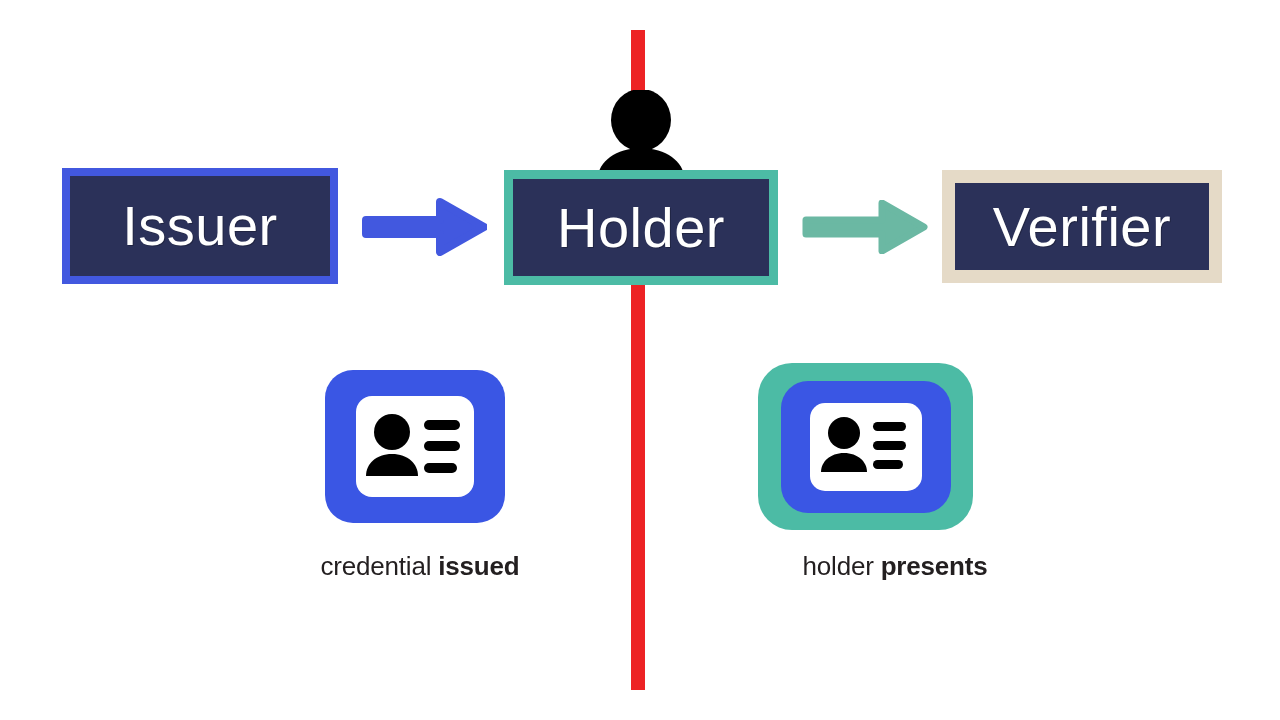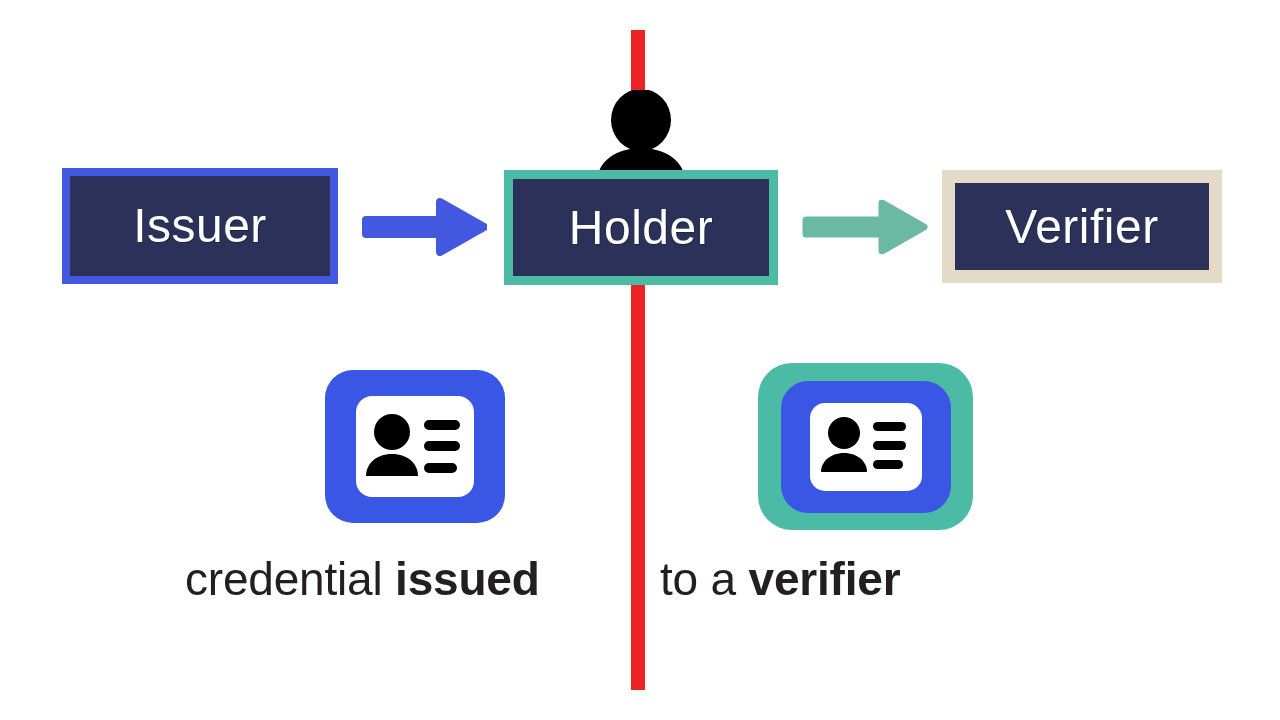--- a/index.html
+++ b/index.html
@@ -31,21 +31,21 @@
   
   .role-box {
     position: absolute;
     box-sizing: border-box;
     display: flex;
     align-items: center;
     justify-content: center;
   }
   .role-box .role-label {
     color: #ffffff;
-    font-size: 48px;
+    font-size: 56px;
     font-weight: 400;
     letter-spacing: 0.5px;
     line-height: 1;
     white-space: nowrap;
     text-shadow: 1px 1px 0 rgba(0,0,0,0.25);
     text-align: center;
   }
 
   #issuer-box {
     left: 62px;
@@ -115,23 +115,23 @@
   #credential-presented-badge {
     left: 758px;
     top: 363px;
     width: 215px;
     height: 167px;
   }
 
   
   .caption {
     position: absolute;
-    text-align: left;
+    text-align: center;
     color: #231F20;
-    font-size: 46px;
+    font-size: 26px;
     line-height: 1.30;
     font-weight: 500;
     letter-spacing: -0.2px;
   }
   .caption b {
     font-weight: 800;
   }
   #caption-issued {
     left: 185px;
     top: 550px;
@@ -204,16 +204,16 @@
       <rect x="115" y="78" width="33" height="9" rx="4.5" ry="4.5" fill="#000000"></rect>
       <rect x="115" y="97" width="30" height="9" rx="4.5" ry="4.5" fill="#000000"></rect>
     </svg>
   </div>
 
   <div class="caption" id="caption-issued">
     <div><span>credential </span><b>issued</b></div>
   </div>
 
   <div class="caption" id="caption-presented">
-    <div><span>to a </span><b>verifier</b></div>
+    <div><span>holder </span><b>presents</b></div>
   </div>
 
 </div>
 
 </body></html>

